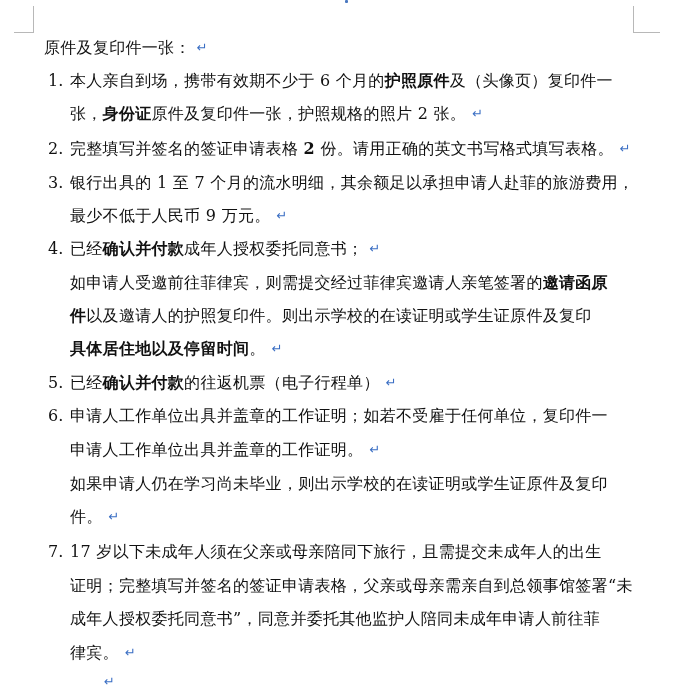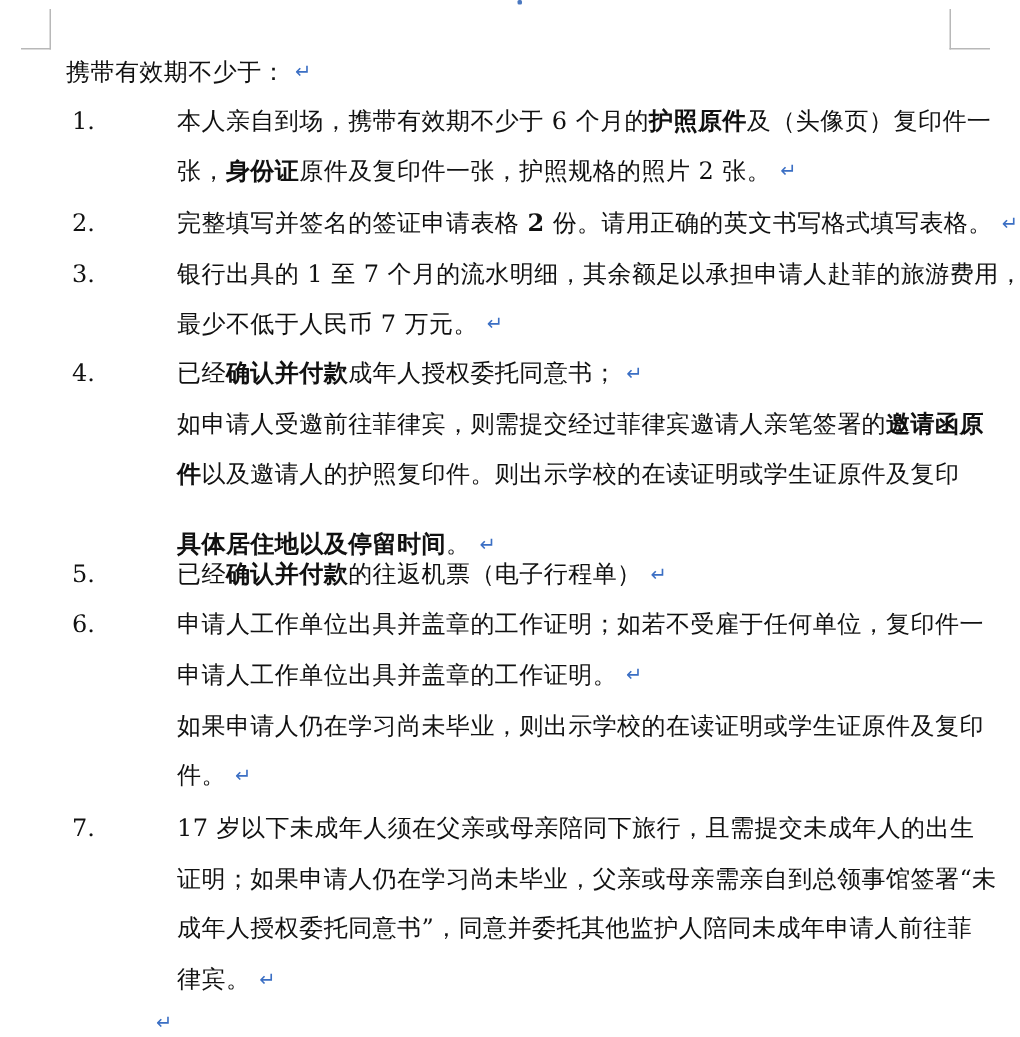--- a/index.html
+++ b/index.html
@@ -64,21 +64,20 @@
       left: 0;
     }
     .num {
       position: absolute;
       left: 4px;
       font-size: 16px;
       line-height: 20px;
     }
     .txt {
       left: 26px;
-      margin-left: 48px;
     }
     .b { font-weight: bold; }
     .ret {
       color: #3b6fc4;
       font-size: 13px;
       margin-left: 6px;
       font-family: "DejaVu Sans", sans-serif;
       position: relative;
       top: -1px;
     }
@@ -87,21 +86,21 @@
 <body>
 
 <div class="page">
   <div class="top-mark"></div>
   <div class="corner corner-tl"></div>
   <div class="corner corner-tr"></div>
 
   <div class="content">
 
     <div class="line heading" style="top:0px">
-      <span>携带有效期不少于：</span><span class="ret">↵</span>
+      <span>原件及复印件一张：</span><span class="ret">↵</span>
     </div>
 
     <div>
       <span class="num" style="top:33px">1.</span>
       <div class="line txt" style="top:33px">
         <span>本人亲自到场，携带有效期不少于 6 个月的</span><span class="b">护照原件</span><span>及（头像页）复印件一</span>
       </div>
       <div class="line txt" style="top:66px">
         <span>张，</span><span class="b">身份证</span><span>原件及复印件一张，护照规格的照片 2 张。</span><span class="ret">↵</span>
       </div>
@@ -113,36 +112,36 @@
         <span>完整填写并签名的签证申请表格 </span><span class="b">2</span><span> 份。请用正确的英文书写格式填写表格。</span><span class="ret">↵</span>
       </div>
     </div>
 
     <div>
       <span class="num" style="top:135px">3.</span>
       <div class="line txt" style="top:135px">
         <span>银行出具的 1 至 7 个月的流水明细，其余额足以承担申请人赴菲的旅游费用，</span>
       </div>
       <div class="line txt" style="top:168px">
-        <span>最少不低于人民币 7 万元。</span><span class="ret">↵</span>
+        <span>最少不低于人民币 9 万元。</span><span class="ret">↵</span>
       </div>
     </div>
 
     <div>
       <span class="num" style="top:201px">4.</span>
       <div class="line txt" style="top:201px">
         <span>已经</span><span class="b">确认并付款</span><span>成年人授权委托同意书；</span><span class="ret">↵</span>
       </div>
       <div class="line txt" style="top:235px">
         <span>如申请人受邀前往菲律宾，则需提交经过菲律宾邀请人亲笔签署的</span><span class="b">邀请函原</span>
       </div>
       <div class="line txt" style="top:268px">
         <span class="b">件</span><span>以及邀请人的护照复印件。则出示学校的在读证明或学生证原件及复印</span>
       </div>
-      <div class="line txt" style="top:315px">
+      <div class="line txt" style="top:301px">
         <span class="b">具体居住地以及停留时间</span><span>。</span><span class="ret">↵</span>
       </div>
     </div>
 
     <div>
       <span class="num" style="top:335px">5.</span>
       <div class="line txt" style="top:335px">
         <span>已经</span><span class="b">确认并付款</span><span>的往返机票（电子行程单）</span><span class="ret">↵</span>
       </div>
     </div>
@@ -162,21 +161,21 @@
         <span>件。</span><span class="ret">↵</span>
       </div>
     </div>
 
     <div>
       <span class="num" style="top:504px">7.</span>
       <div class="line txt" style="top:504px">
         <span>17 岁以下未成年人须在父亲或母亲陪同下旅行，且需提交未成年人的出生</span>
       </div>
       <div class="line txt" style="top:538px">
-        <span>证明；如果申请人仍在学习尚未毕业，父亲或母亲需亲自到总领事馆签署“未</span>
+        <span>证明；完整填写并签名的签证申请表格，父亲或母亲需亲自到总领事馆签署“未</span>
       </div>
       <div class="line txt" style="top:571px">
         <span>成年人授权委托同意书”，同意并委托其他监护人陪同未成年申请人前往菲</span>
       </div>
       <div class="line txt" style="top:605px">
         <span>律宾。</span><span class="ret">↵</span>
       </div>
     </div>
 
     <div class="line" style="top:634px; left:60px">

